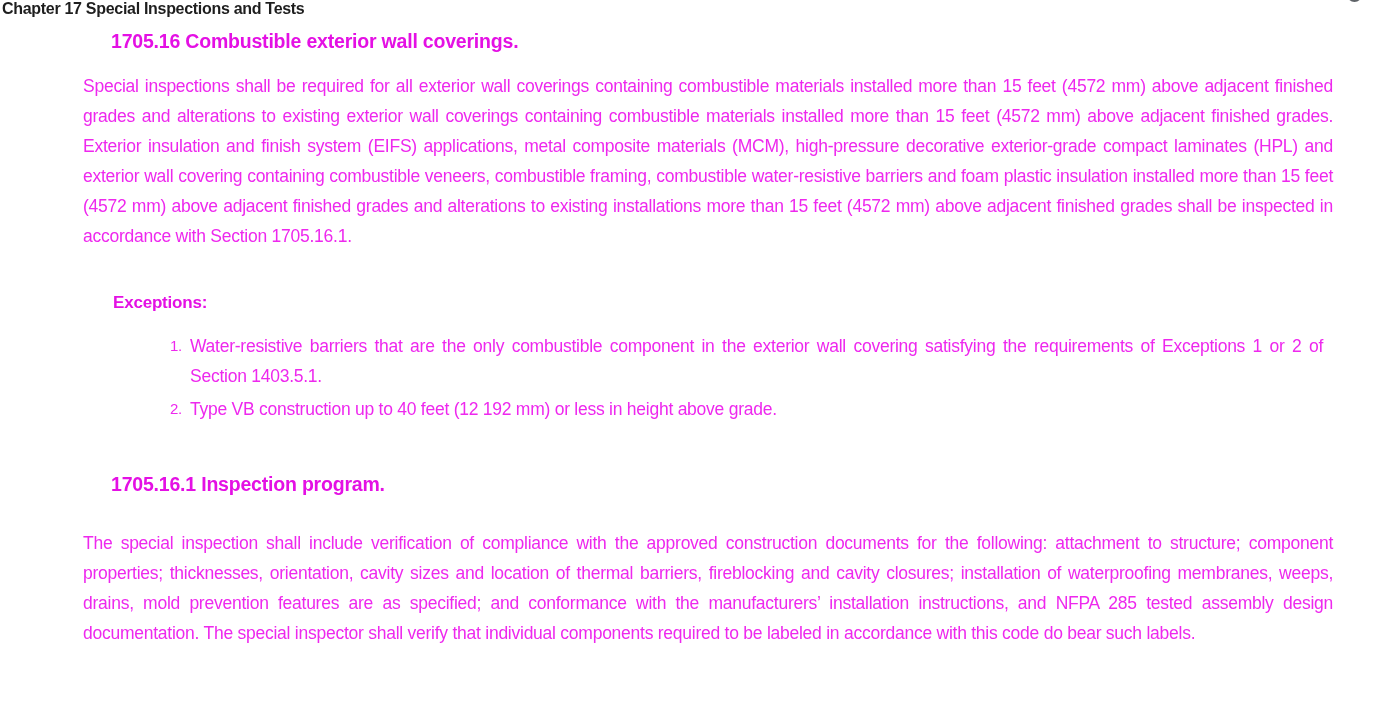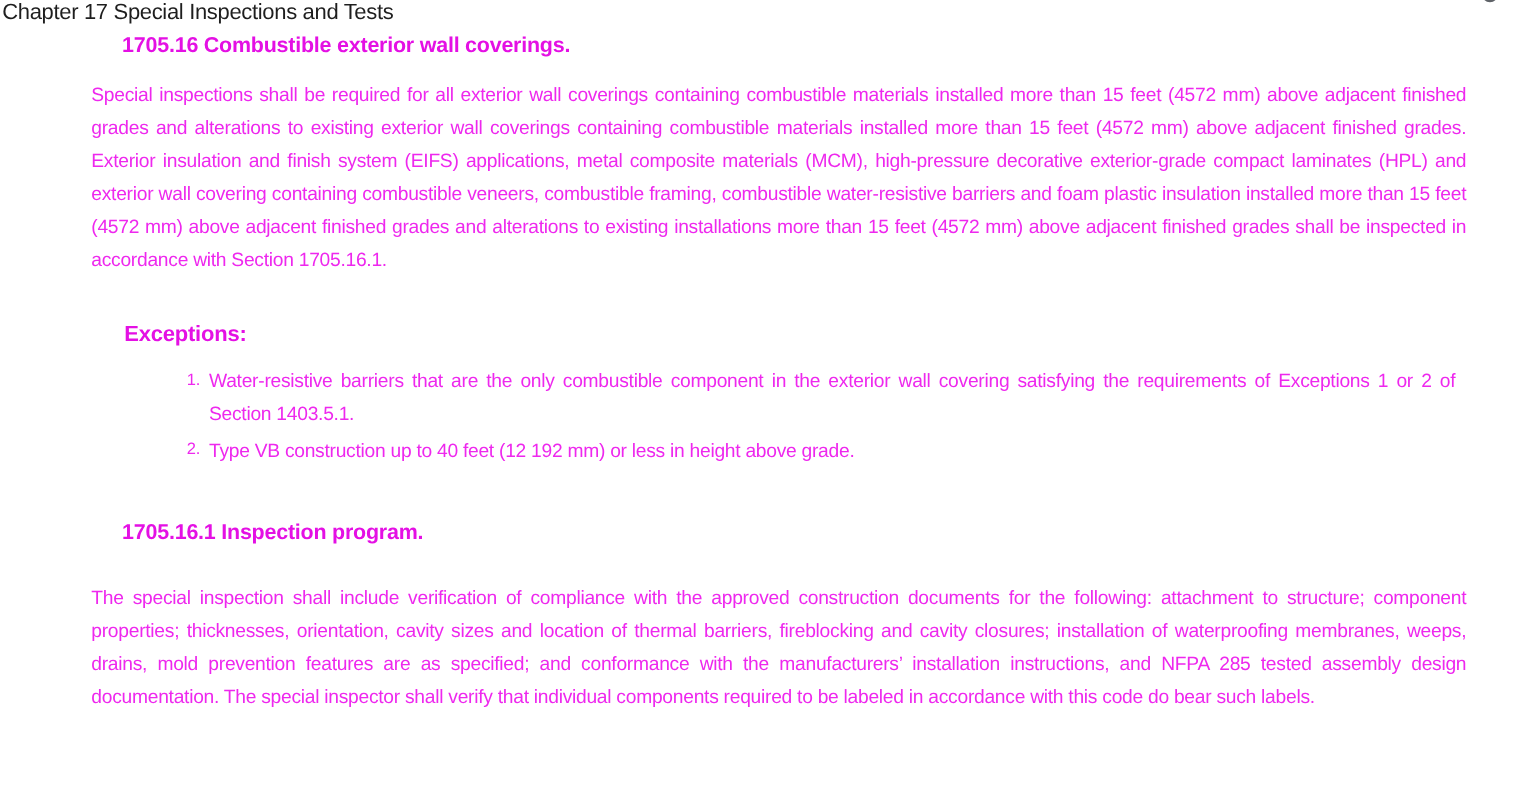--- a/index.html
+++ b/index.html
@@ -11,22 +11,22 @@
     width: 1375px;
     height: 725px;
     position: relative;
     overflow: hidden;
     font-family: "Liberation Sans", sans-serif;
   }
   .chapter-title {
     position: absolute;
     top: 0px;
     left: 2px;
-    font-size: 20px;
-    font-weight: 400;
+    font-size: 16px;
+    font-weight: 700;
     letter-spacing: -0.3px;
     color: var(--chapter, #1e1e1e);
   }
   .help-icon {
     position: absolute;
     top: -13px;
     right: 13px;
     width: 15px;
     height: 15px;
     border: 2px solid var(--icon, #5f6368);
@@ -55,21 +55,21 @@
     letter-spacing: -0.25px;
     text-align: justify;
     color: var(--body-text, #ee28ee);
   }
   .par-1 { top: 71px; }
   .par-2 { top: 528px; }
   .exceptions-label {
     position: absolute;
     left: 113px;
     top: 293px;
-    font-size: 20px;
+    font-size: 17px;
     font-weight: 700;
     letter-spacing: -0.2px;
     color: var(--heading, #e410e4);
   }
   .exceptions-list {
     position: absolute;
     left: 73px;
     top: 331px;
     width: 1250px;
   }

